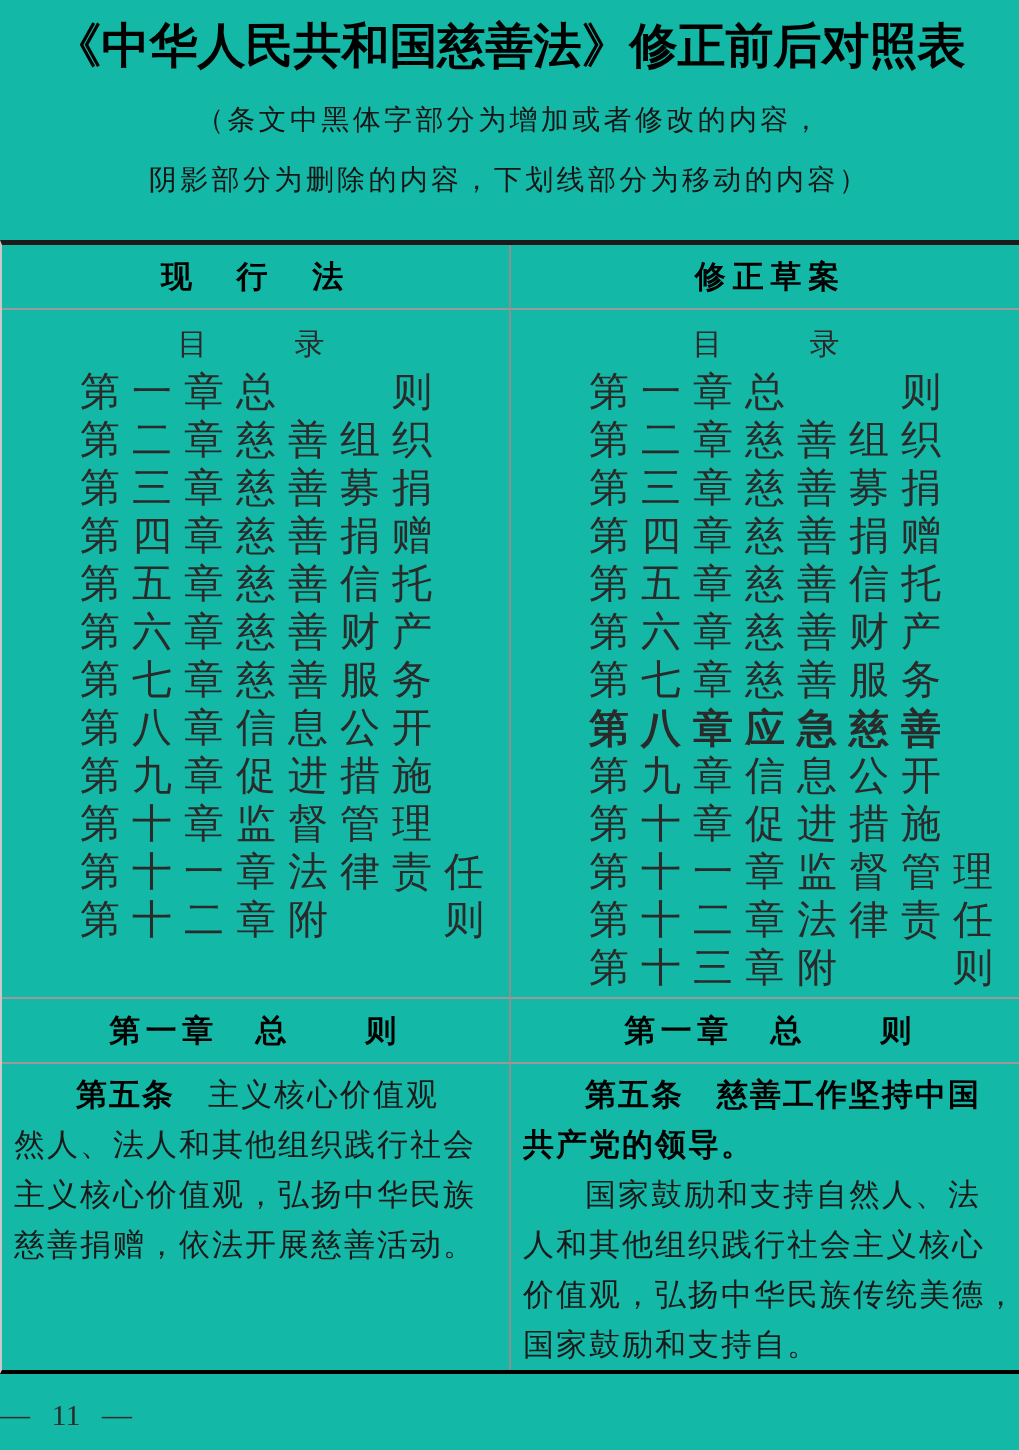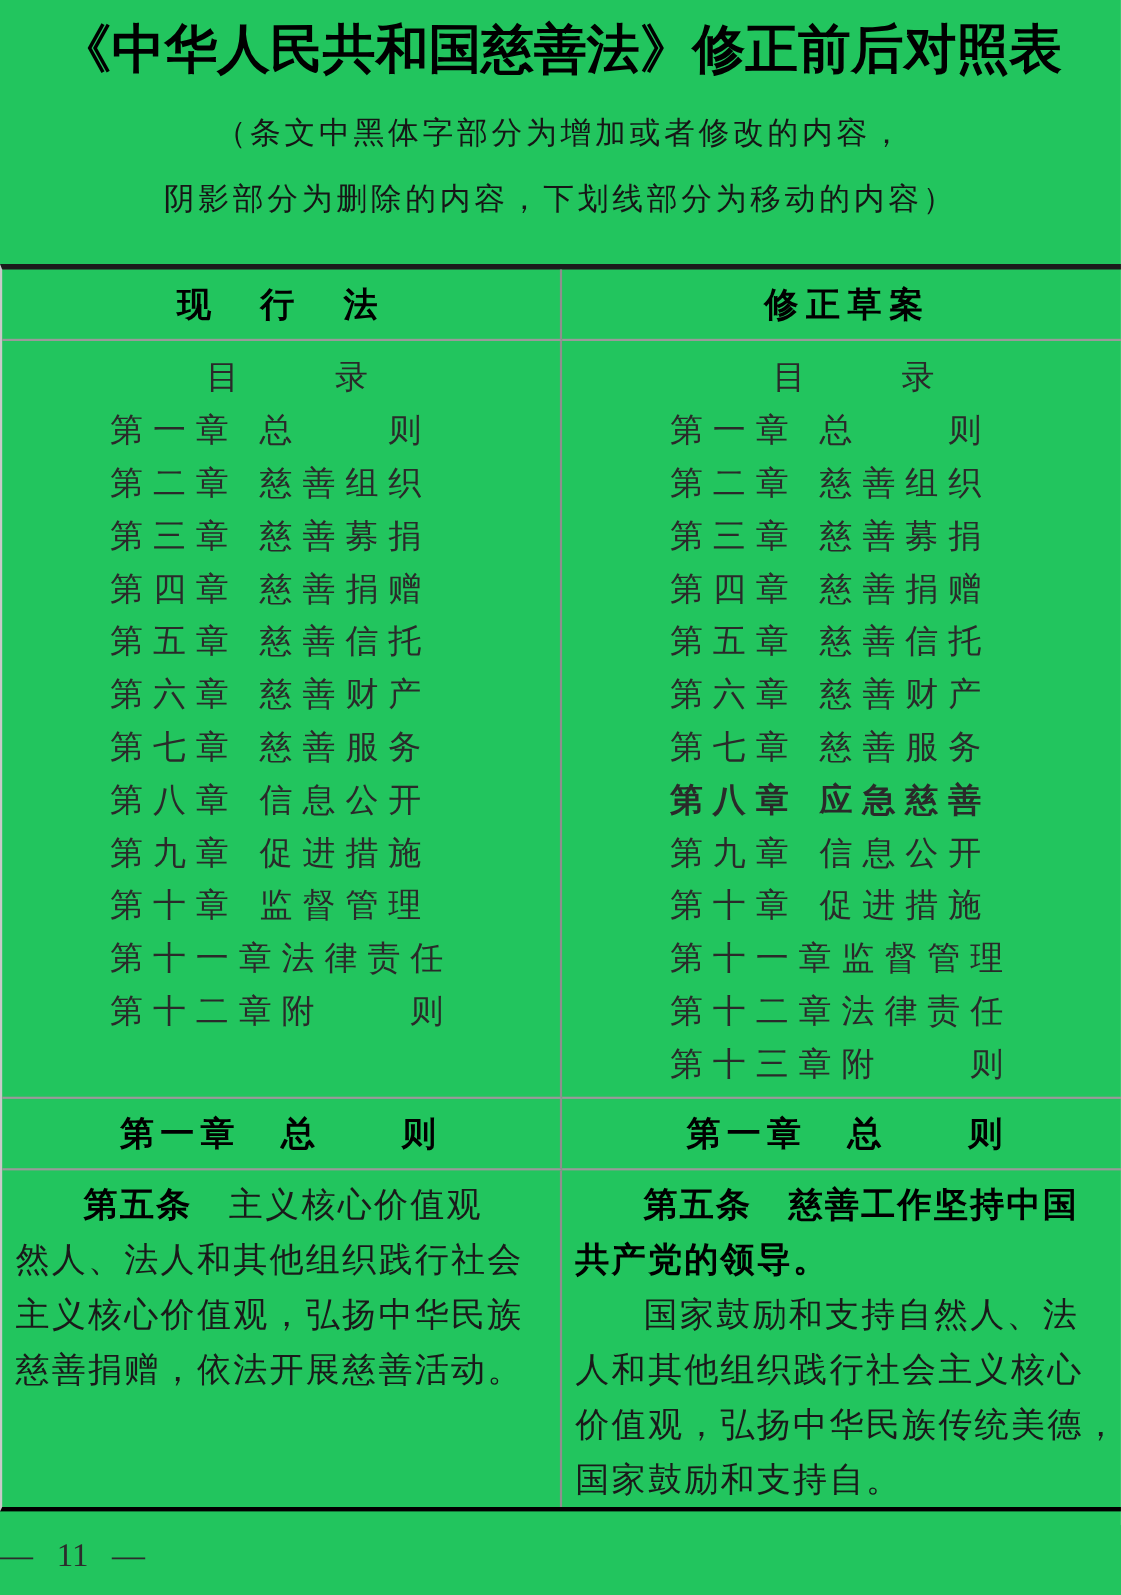--- a/index.html
+++ b/index.html
@@ -1,39 +1,40 @@
 <!DOCTYPE html>
 <html lang="zh"><head>
 <meta charset="utf-8">
 <style>
   html,body{margin:0;padding:0;background:#ffffff;}
   .page{
     position:relative;
     width:1019px;height:1450px;
-    background:#22c55e;
+    background:#14b8a6;
     overflow:hidden;
     font-family:"Liberation Serif","DejaVu Serif",serif;
     color:#1e1e1e;
   }
   
   .doc-title{
     margin-top:14px;
     text-align:center;
     font-size:48px;
     line-height:64px;
     font-weight:700;
     color:#000;
     letter-spacing:0;
   }
   .doc-subtitle{
     text-align:center;
     font-size:28px;
     line-height:60px;
     letter-spacing:.12em;
     color:#161616;
+    font-family:Liberation Mono, monospace;
   }
   .doc-subtitle.first{margin-top:14px;}
   
   .cmp-table{
     margin-top:28px;
     display:grid;
     grid-template-columns:509px 1fr;
     border-top:5px solid #1b1b1b;
     border-bottom:4px solid #000000;
     border-left:2px solid #c9c9c9;
@@ -46,34 +47,33 @@
   .hd-cell{
     height:65px;
     display:flex;align-items:center;justify-content:center;
     font-size:31px;
     letter-spacing:.22em;
   }
   
   .toc-cell{
     min-height:689px;
     padding-top:10px;
-    padding-left:20px;
   }
   .toc-heading{
     height:48px;line-height:48px;
     text-align:center;
     font-size:30px;
     letter-spacing:.3em;
     color:#2a2a2a;
   }
   .toc-row{
     height:48px;line-height:48px;
     padding-left:78px;
     display:flex;
-    font-size:30px;
+    font-size:40px;
     letter-spacing:.3em;
     color:#2a2a2a;
     white-space:nowrap;
   }
   .toc-ch{min-width:136px;flex:0 0 auto;}
   .toc-ti{flex:0 0 auto;}
   
   .sec-cell{
     height:65px;
     display:flex;align-items:center;justify-content:center;

